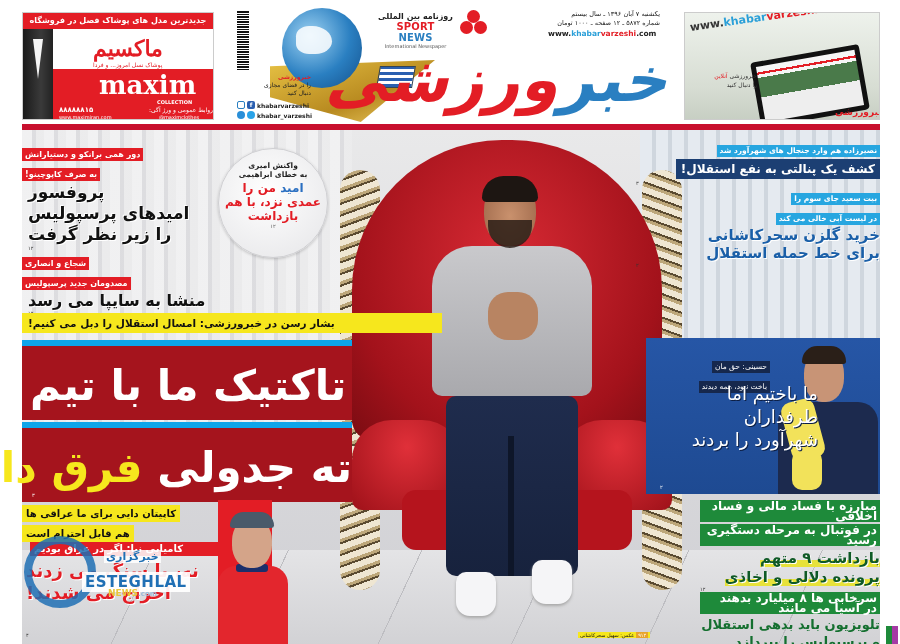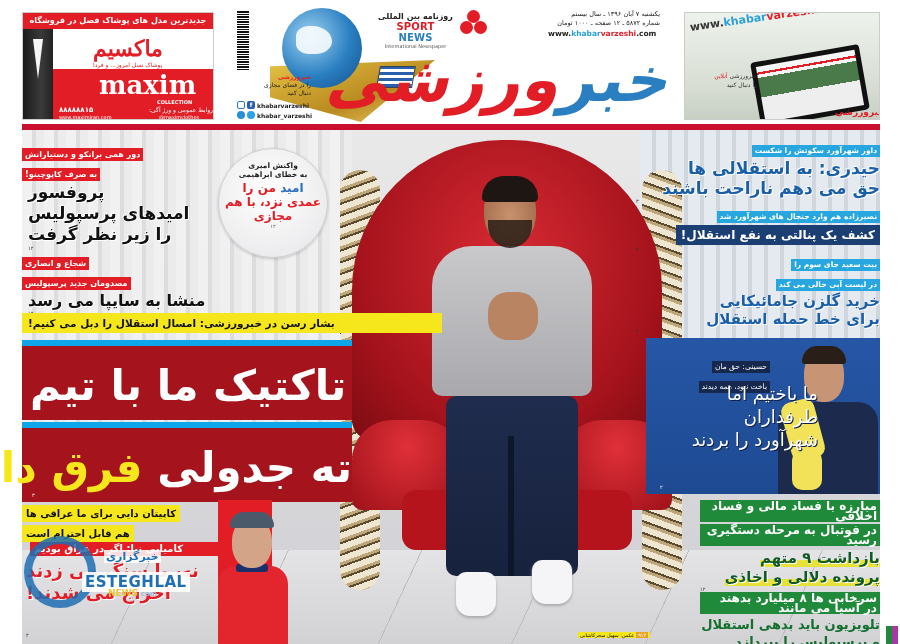--- a/index.html
+++ b/index.html
@@ -285,21 +285,21 @@
       <div class="shoe-r"></div>
     </div>
   </div>
 
   <div class="bubble">
     <div class="kicker">واکنش امیری</div>
     <div class="kicker">به خطای ابراهیمی</div>
     <div class="quote">
       <span class="blue">امید</span> <span>من را</span><br>
       <span>عمدی نزد، با هم</span><br>
-      <span>مجازی</span>
+      <span>بازداشت</span>
     </div>
     <div class="ref">۱۲</div>
   </div>
 
   <div class="lc">
     <div>
       <div class="row"><span class="tag-red">دور همی برانکو و دستیارانش</span></div>
       <div class="row"><span class="tag-red">به صرف کاپوچینو!</span></div>
       <div class="h1">پروفسور</div>
       <div class="h1">امیدهای پرسپولیس</div>
@@ -337,34 +337,28 @@
   </div>
   <div class="wm">
     <div class="circle"></div>
     <div class="fa">خبرگزاری</div>
     <div class="en">ESTEGHLAL</div>
     <div class="news"><span>NEWS</span><small>.com</small></div>
   </div>
 
   <div class="rc">
     <div>
-      <span class="tag-blue">داور شهرآورد سکوتش را شکست</span>
-      <div class="h1">حیدری: به استقلالی ها</div>
-      <div class="h1">حق می دهم ناراحت باشند</div>
-      <div class="pg">۳</div>
-    </div>
-    <div>
       <span class="tag-blue">نصیرزاده هم وارد جنجال های شهرآورد شد</span>
       <div><span class="navybar">کشف یک پنالتی به نفع استقلال!</span></div>
       <div class="pg">۳</div>
     </div>
     <div>
       <div><span class="tag-blue">بیت سعید جای سوم را</span></div>
       <div><span class="tag-blue">در لیست آبی خالی می کند</span></div>
-      <div class="h2">خرید گلزن جامائیکایی</div>
+      <div class="h2">خرید گلزن سحرکاشانی</div>
       <div class="h2">برای خط حمله استقلال</div>
       <div class="pg">۲</div>
     </div>
   </div>
 
   <div class="blue-box">
     <div class="gk">
       <div class="jersey"></div>
         <div class="face"></div>
         <div class="hair"></div>

